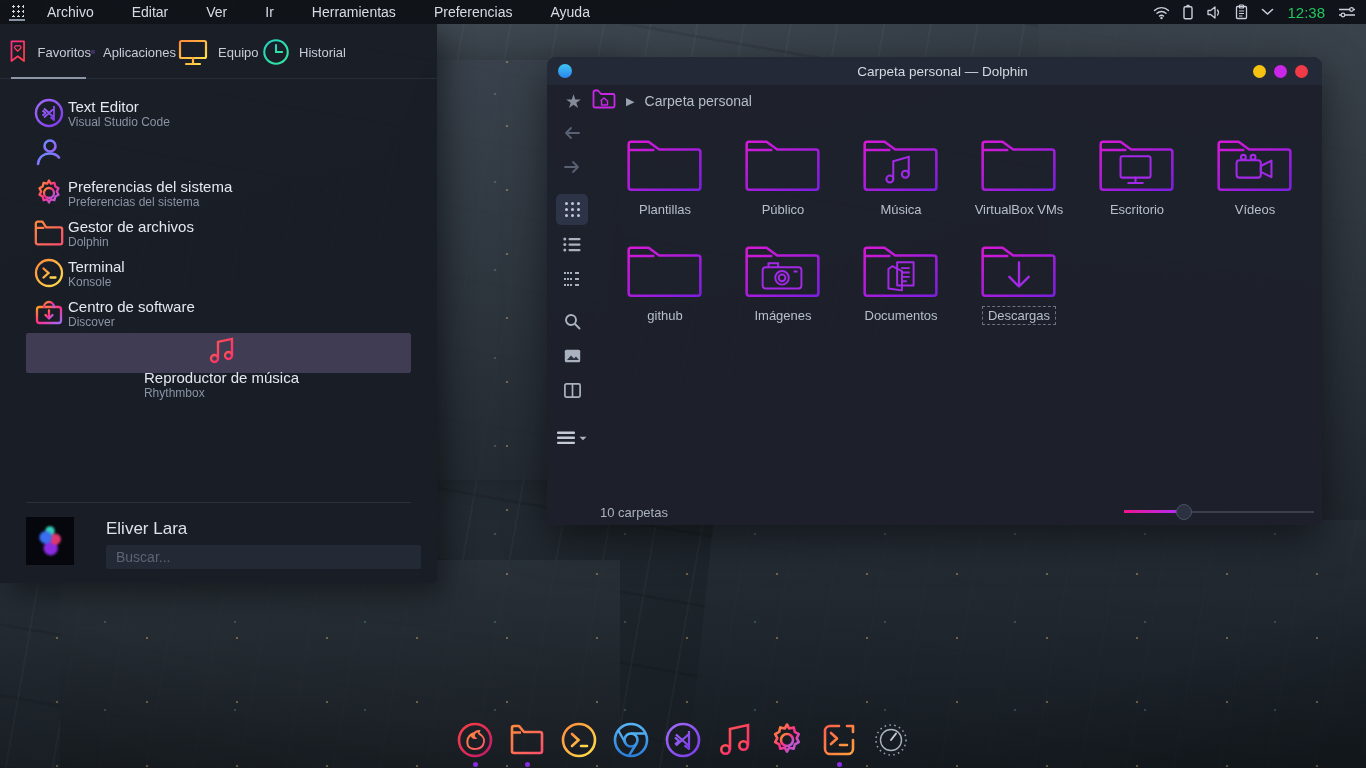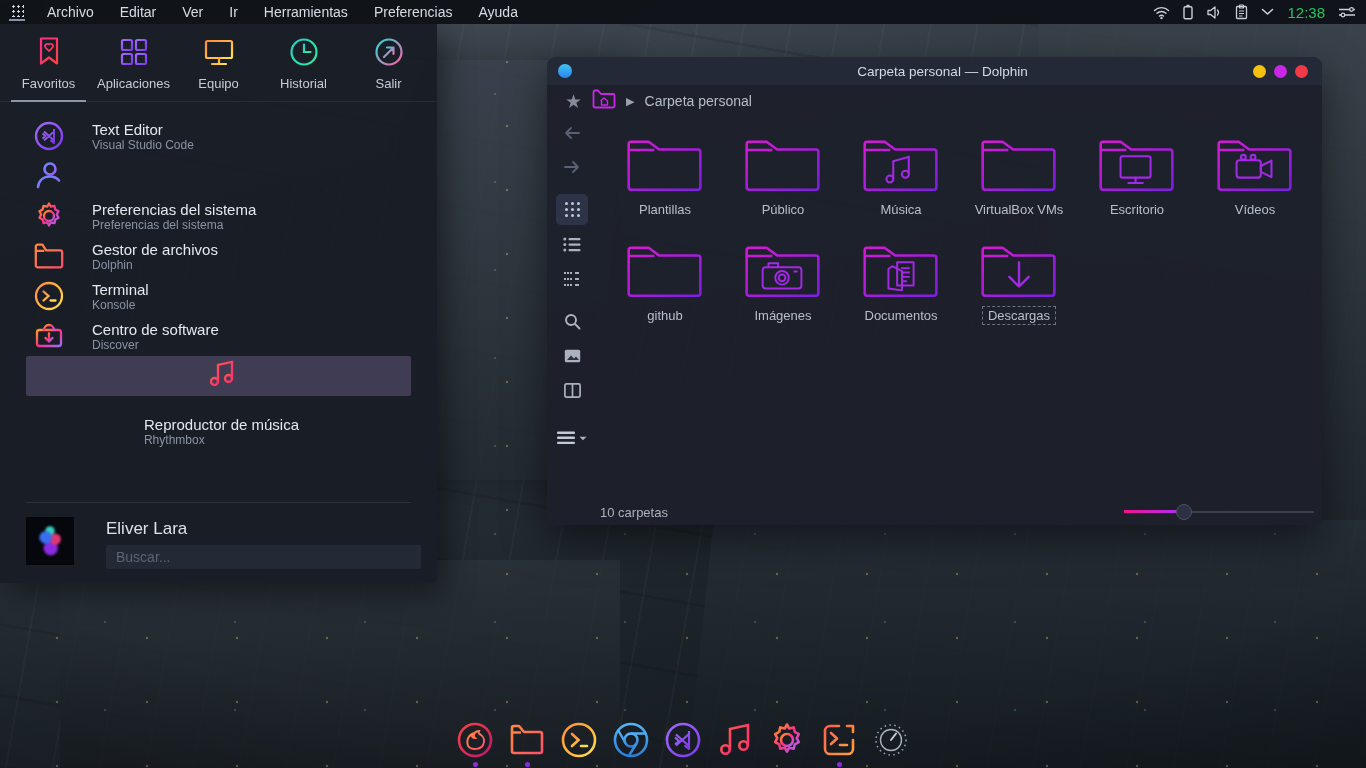--- a/index.html
+++ b/index.html
@@ -24,36 +24,36 @@
     background-size:90px 64px, 130px 88px; background-position:12px 30px, 40px 50px; }
   .vignette { position:absolute; inset:0; background:radial-gradient(120% 110% at 50% 35%, transparent 55%, rgba(0,0,0,.45) 100%); }
 
   
   .menubar { position:absolute; left:0; top:0; width:1366px; height:24px; background:rgba(15,18,23,.96);
     display:flex; align-items:center; color:#d7dce4; font-size:14px; z-index:50; }
   .launcher-btn { width:34px; height:24px; display:flex; flex-direction:column; align-items:center; justify-content:center; cursor:pointer; }
   .grid-glyph { width:13px; height:13px;
     background-image:radial-gradient(circle 1.3px, #cfd5de 1.2px, transparent 1.4px); background-size:5px 5px; }
   .launcher-btn .active-line { width:16px; height:2px; background:#8b94a4; margin-top:2px; }
-  .menu-items { display:flex; gap:0; }
+  .menu-items { display:flex; gap:12px; }
   .menu-item { padding:3px 13px; cursor:pointer; }
   .tray { margin-left:auto; display:flex; align-items:center; gap:13px; padding-right:10px; color:#c9cfd9; }
   .tray svg { display:block; }
   .clock { font-size:15px; color:#22c55e; }
 
   
   .launcher { position:absolute; left:0; top:24px; width:437px; height:559px;
     background:rgba(25,29,37,.97); z-index:40; box-shadow:8px 10px 30px rgba(0,0,0,.45);
     border-bottom-right-radius:4px; color:#dfe3ea; }
   .tabs { display:flex; padding:12px 6px 0 6px; border-bottom:1px solid #272d38; }
-  .tab { width:85px; display:flex; flex-direction:column; align-items:center; gap:8px; padding-bottom:10px; cursor:pointer; position:relative; }
+  .tab { width:85px; display:flex; flex-direction:row; align-items:center; gap:8px; padding-bottom:10px; cursor:pointer; position:relative; }
   .tab-label { font-size:13px; color:#c6ccd8; }
   .tab.active::after { content:""; position:absolute; left:5px; right:5px; bottom:-1px; height:2px; background:#8d96a6; }
   .fav-list { padding:14px 0 0 0; }
-  .fav-row { display:flex; align-items:center; height:40px; margin:0 26px; padding-left:6px; gap:26px; cursor:pointer; border-radius:2px; }
+  .fav-row { display:flex; align-items:center; height:40px; margin:0 26px; padding-left:6px; gap:2px; cursor:pointer; border-radius:2px; }
   .fav-row.selected { background:rgba(96,85,122,.55);flex-direction:column; }
   .fav-icon { width:34px; height:34px; flex:0 0 34px; display:flex; align-items:center; justify-content:center; }
   .fav-title { font-size:15px; color:#e4e8ef; line-height:17px; }
   .fav-sub { font-size:12px; color:#8a93a5; line-height:14px; }
   .user-area { position:absolute; left:0; bottom:14px; width:437px; }
   .user-divider { margin:0 26px 14px 26px; height:1px; background:#2b313d; }
   .user-flex { display:flex; margin:0 26px; gap:32px; }
   .avatar { width:48px; height:48px; background:#05070c; position:relative; overflow:hidden; flex:0 0 48px; }
   .avatar .deer { position:absolute; inset:6px; background:
       radial-gradient(circle at 38% 40%, #3a6df0 0 18%, transparent 22%),
@@ -266,29 +266,20 @@
     </div>
     <div class="tab">
       <svg width="32" height="32" viewBox="0 0 32 32">
         <g fill="none" stroke="url(#gTealGreen)" stroke-width="2.2" stroke-linecap="round">
         <circle cx="16" cy="16" r="12.5"></circle>
             <path d="M16 8.5 V16 h6.5"></path>
           </g>
         </svg>
       <span class="tab-label">Historial</span>
     </div>
-    <div class="tab">
-      <svg width="32" height="32" viewBox="0 0 32 32">
-        <g fill="none" stroke="url(#gTealPink)" stroke-width="2.2" stroke-linecap="round" stroke-linejoin="round">
-        <circle cx="16" cy="16" r="12.5"></circle>
-            <path d="M11 21 L20 12 M14 11.5 h6.5 v6.5"></path>
-          </g>
-        </svg>
-      <span class="tab-label">Salir</span>
-    </div>
   </div>
 
   <div class="fav-list">
     <div class="fav-row">
       <span class="fav-icon">
         <svg width="32" height="32" viewBox="0 0 32 32">
             <circle cx="16" cy="16" r="13" fill="none" stroke="url(#gPurple)" stroke-width="2.4"></circle>
         <path d="M21 9 v14 l-3.5-2.8 M21 11.5 l-10 9 M21 20.5 l-10 -9 M9.5 13.5 l3 2.5 -3 2.5" fill="none" stroke="url(#gPurple)" stroke-width="1.8" stroke-linejoin="round"></path>
           </svg>
         </span>

